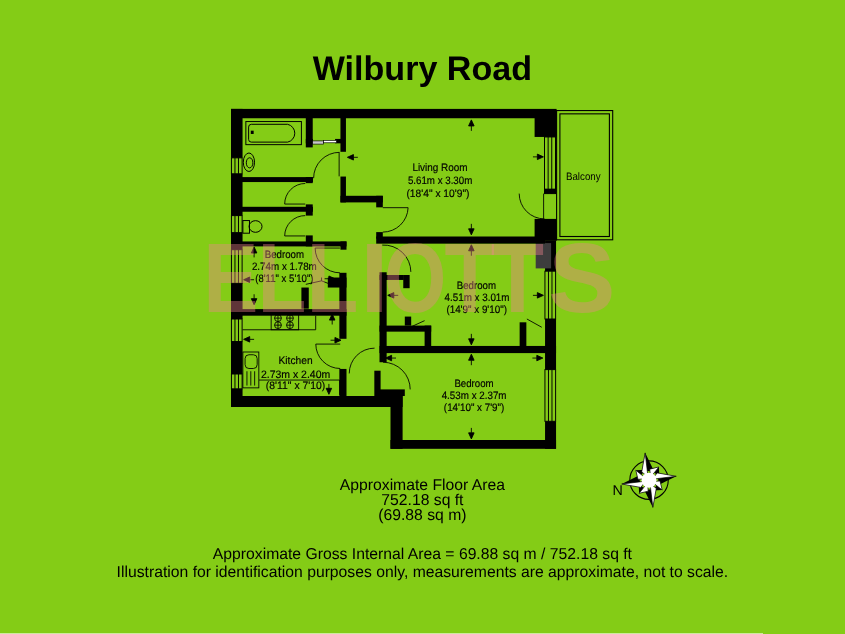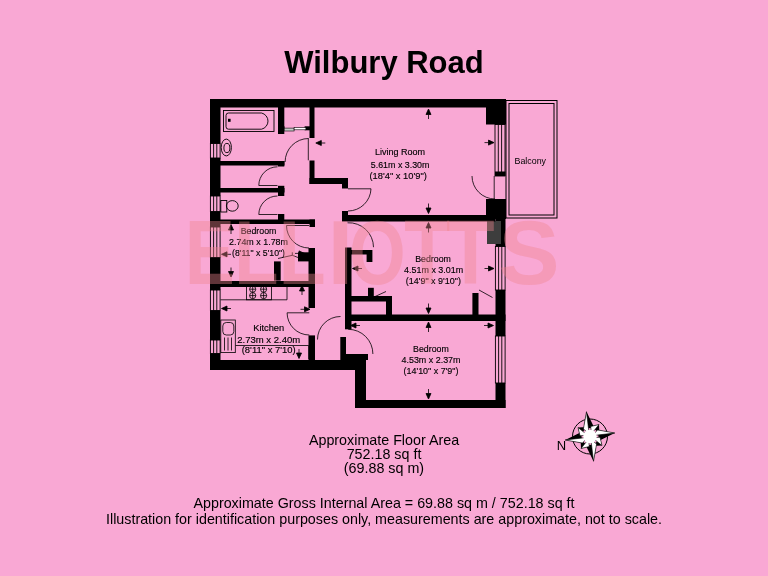--- a/index.html
+++ b/index.html
@@ -1,16 +1,16 @@
 <!DOCTYPE html>
 <html><head>
 <meta charset="utf-8">
 <style>
 html,body{margin:0;padding:0;background:#ffffff;}
-#page{width:768px;height:576px;position:relative;background:#f9a8d4;overflow:hidden;text-align:right;}
+#page{width:768px;height:576px;position:relative;background:#84cc16;overflow:hidden;text-align:right;}
 svg text{font-family:"Liberation Sans",sans-serif;}
 </style>
 </head>
 <body>
 <div id="page">
 <svg width="768" height="576" viewBox="0 0 768 576" xmlns="http://www.w3.org/2000/svg">
 
 <g>
         <text x="384" y="73" text-anchor="middle" font-size="31" font-weight="bold" fill="#000">Wilbury Road</text>
       </g>

